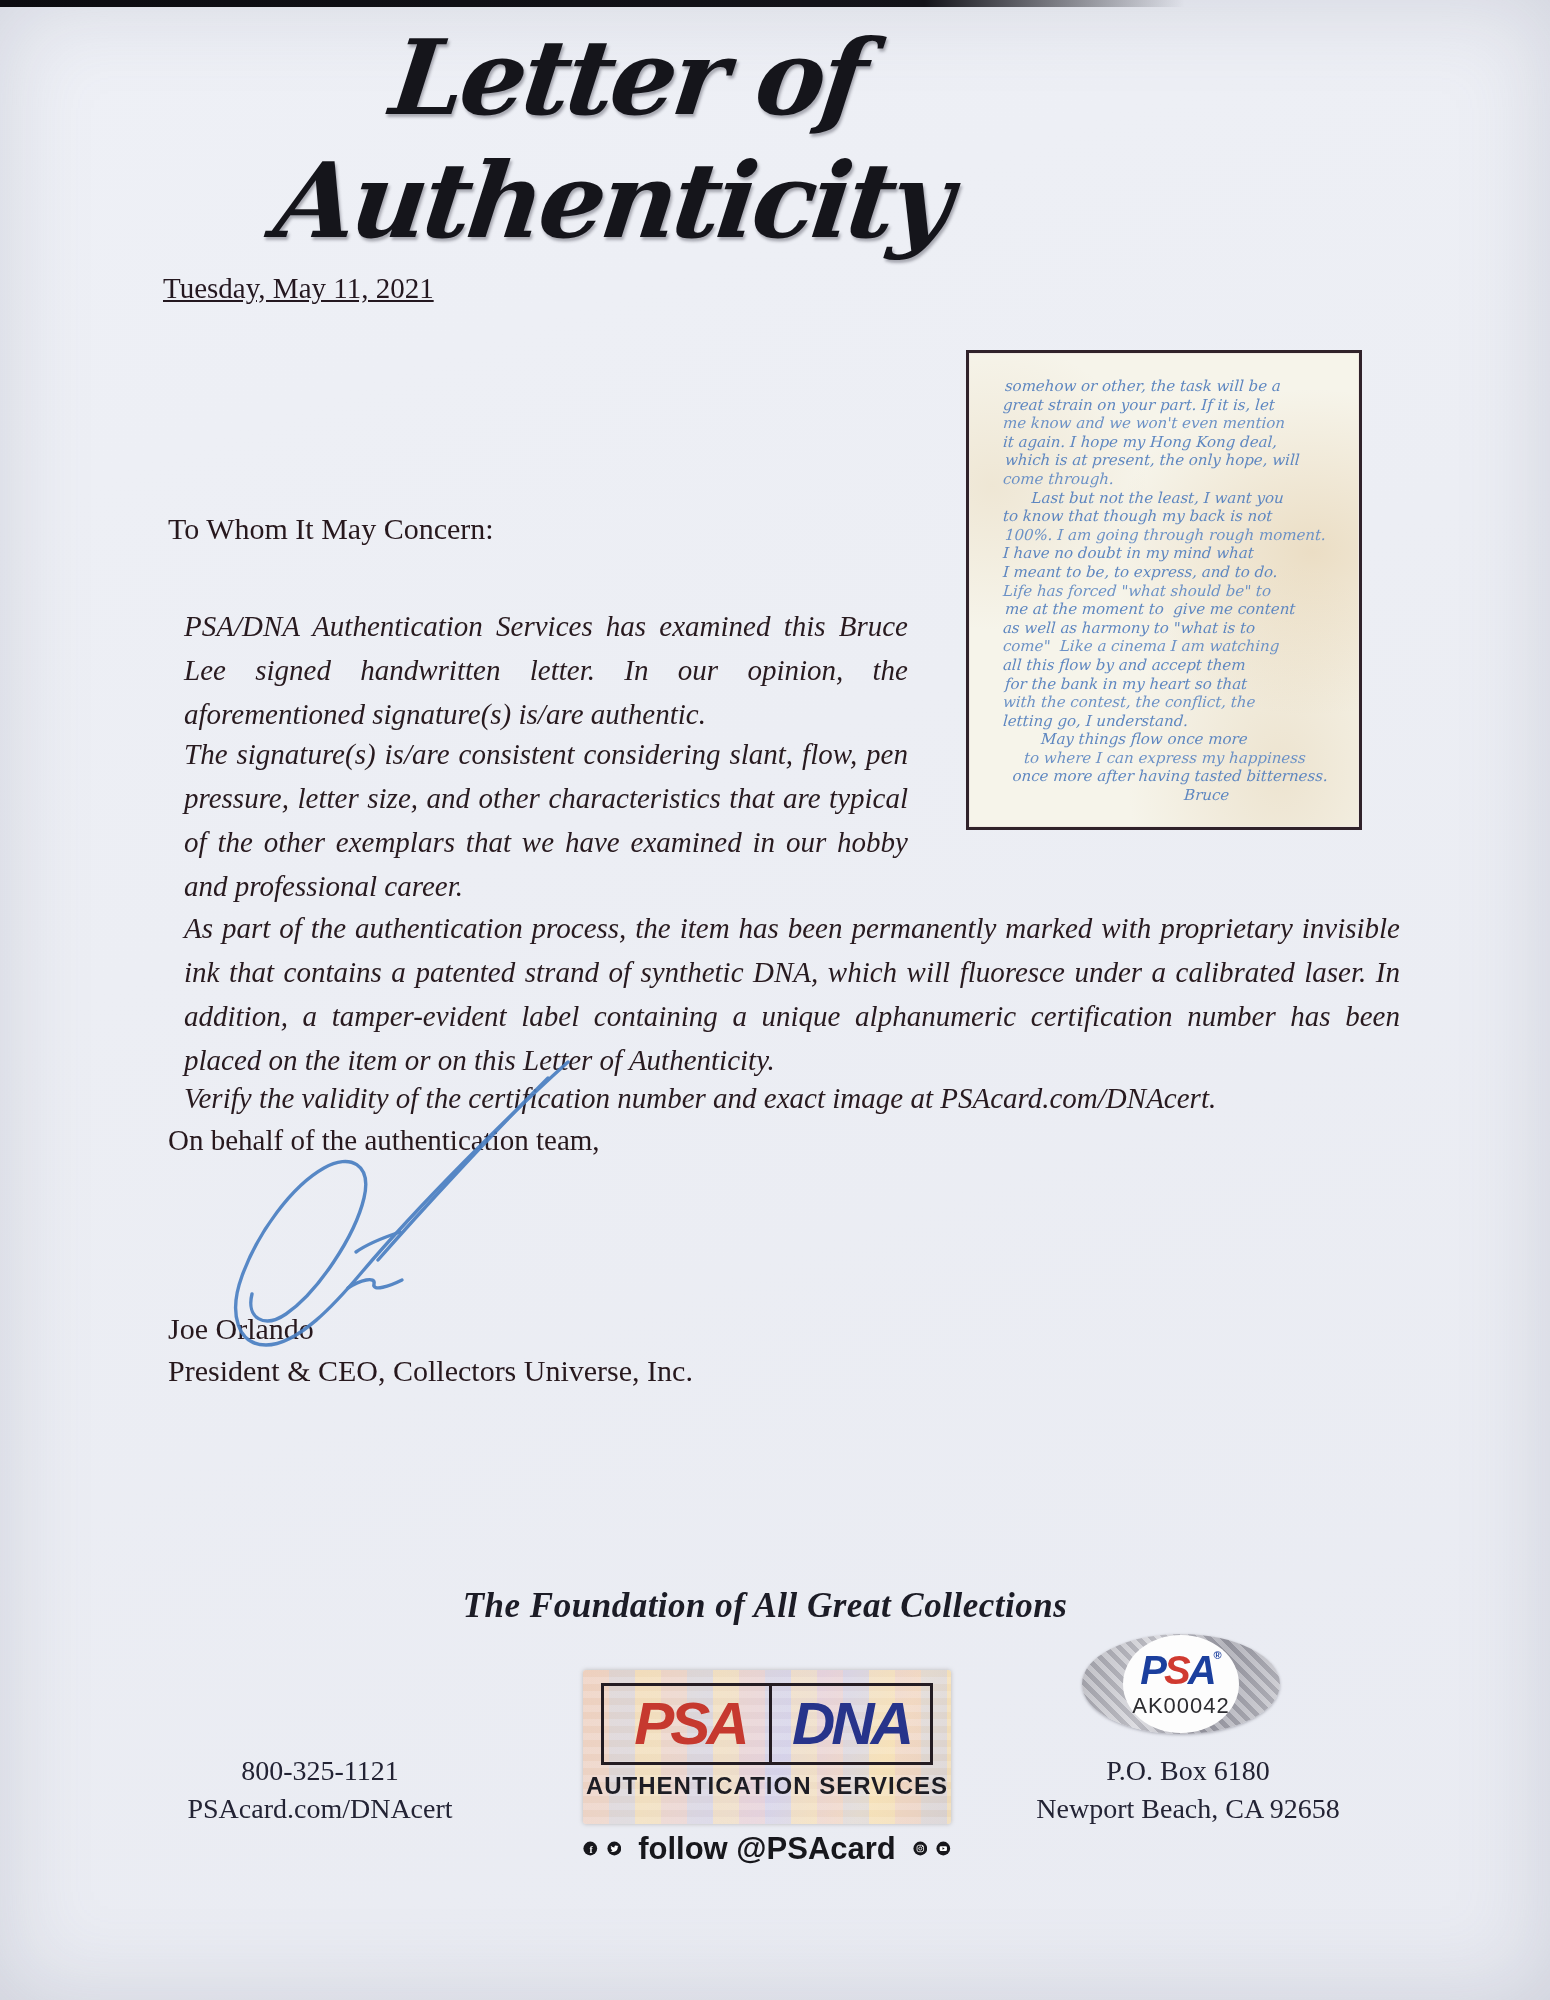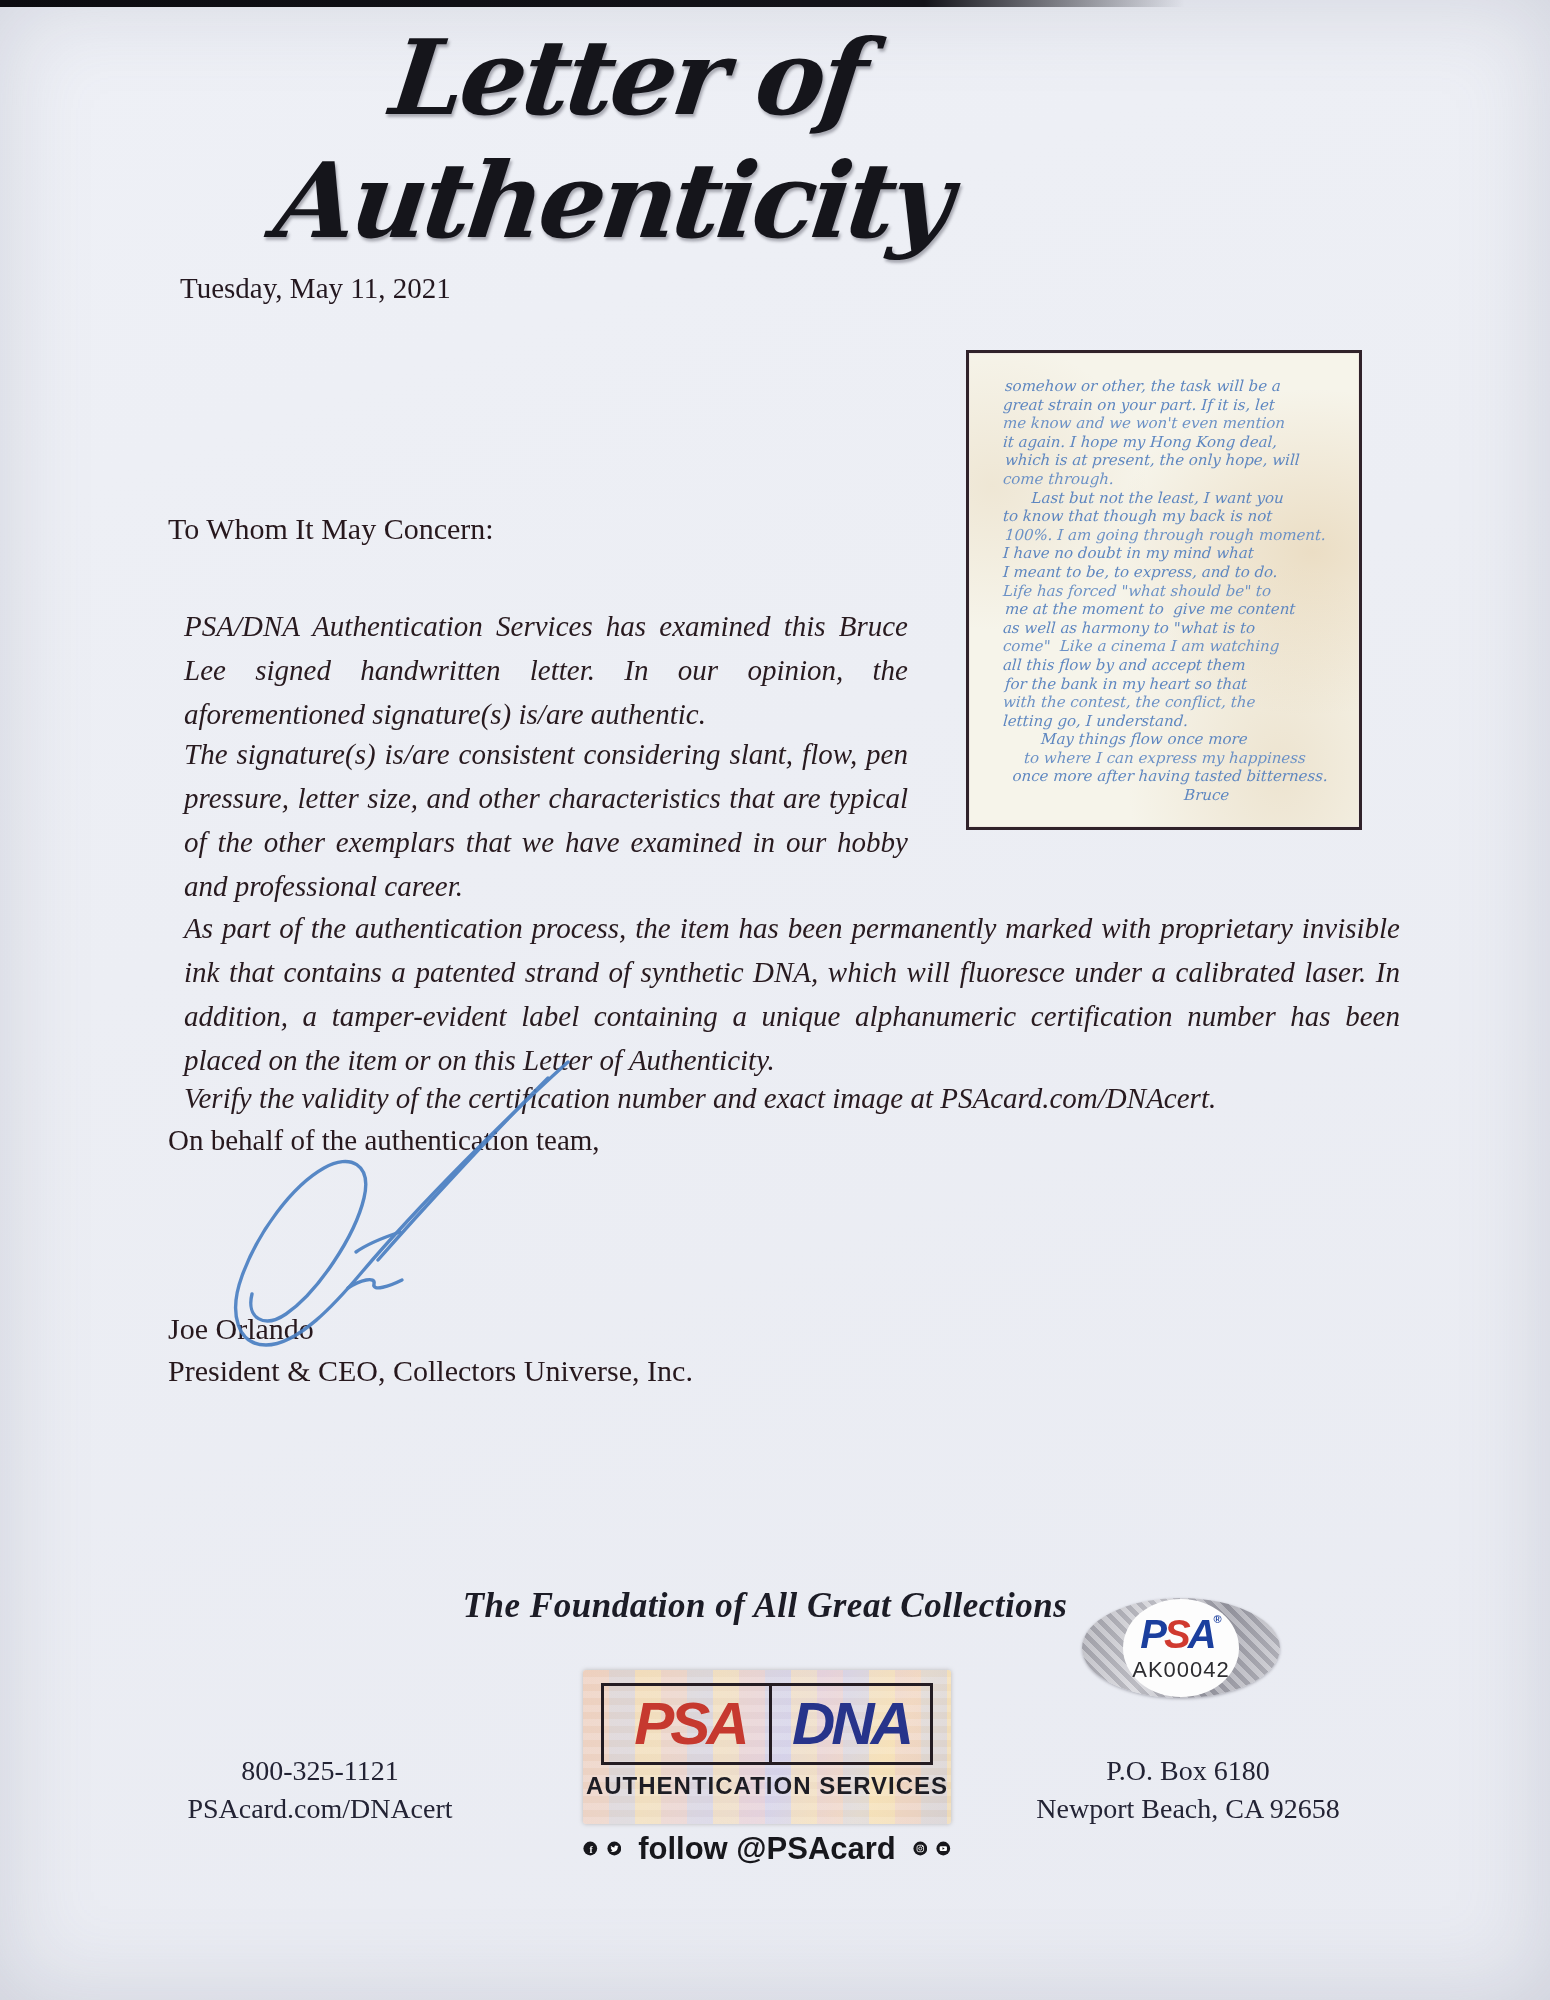--- a/index.html
+++ b/index.html
@@ -16,21 +16,21 @@
     position:absolute; top:0; left:0; width:1185px; height:7px;
     background:linear-gradient(to right,#0c0c10 0%,#14141a 78%,rgba(20,20,26,0) 100%);
   }
   .loa-title{
     position:absolute; top:16px; left:130px; width:980px; margin:0;
     text-align:center; font-family:"DejaVu Serif", serif;
     font-style:italic; font-weight:bold; font-size:104px; letter-spacing:-4px;
     color:#15151b; transform:skewX(-7deg);
     text-shadow:2px 3px 3px rgba(40,40,55,.35);
   }
-  .meta-line{position:absolute; left:180px; font-size:29px; color:#241820;}
+  .meta-line{position:absolute; left:163px; font-size:29px; color:#241820;text-decoration:underline;}
   .date-line{top:272px;}
   .cert-line{top:332px;}
   .salutation{position:absolute; left:168px; top:512px; font-size:30px;}
   .para{position:absolute; margin:16px; font-size:29px; line-height:44px; color:#281a1f;font-style:italic;}
   .para.narrow{left:168px; width:724px; text-align:justify;}
   .para.wide{left:168px; width:1216px; text-align:justify;}
   .closing{position:absolute; left:168px; top:1124px; font-size:29px;}
   .signer-name{position:absolute; left:168px; top:1312px; font-size:30px;}
   .signer-title{position:absolute; left:168px; top:1354px; font-size:30px;}
   .signature-svg{position:absolute; left:150px; top:1056px; width:432px; height:302px; z-index:5;}
@@ -85,21 +85,21 @@
   .social-row{
     position:absolute; left:583px; top:1830px; width:368px;
     display:flex; align-items:center; justify-content:center; gap:9px;
   }
   .social-icon{width:37px; height:37px; display:block;}
   .follow-text{
     font-family:"Liberation Sans", sans-serif; font-weight:bold; font-size:31px;
     color:#17171c; margin:0 8px; white-space:nowrap;
   }
   .oval-sticker{
-    position:absolute; left:1082px; top:1598px; width:198px; height:100px;
+    position:absolute; left:1082px; top:1634px; width:198px; height:100px;
     border-radius:50%;
     background:
       repeating-linear-gradient(45deg, rgba(255,255,255,.25) 0 5px, rgba(90,90,100,.18) 5px 10px),
       linear-gradient(105deg,#a9a9b1 0%,#d2d2d8 35%,#9c9ca6 65%,#c6c6cd 100%);
     box-shadow:0 1px 3px rgba(80,80,95,.4);
   }
   .oval-white{
     position:absolute; left:41px; top:1px; width:116px; height:98px;
     background:#fdfdfd; border-radius:50%;
     display:flex; flex-direction:column; align-items:center; justify-content:center;

